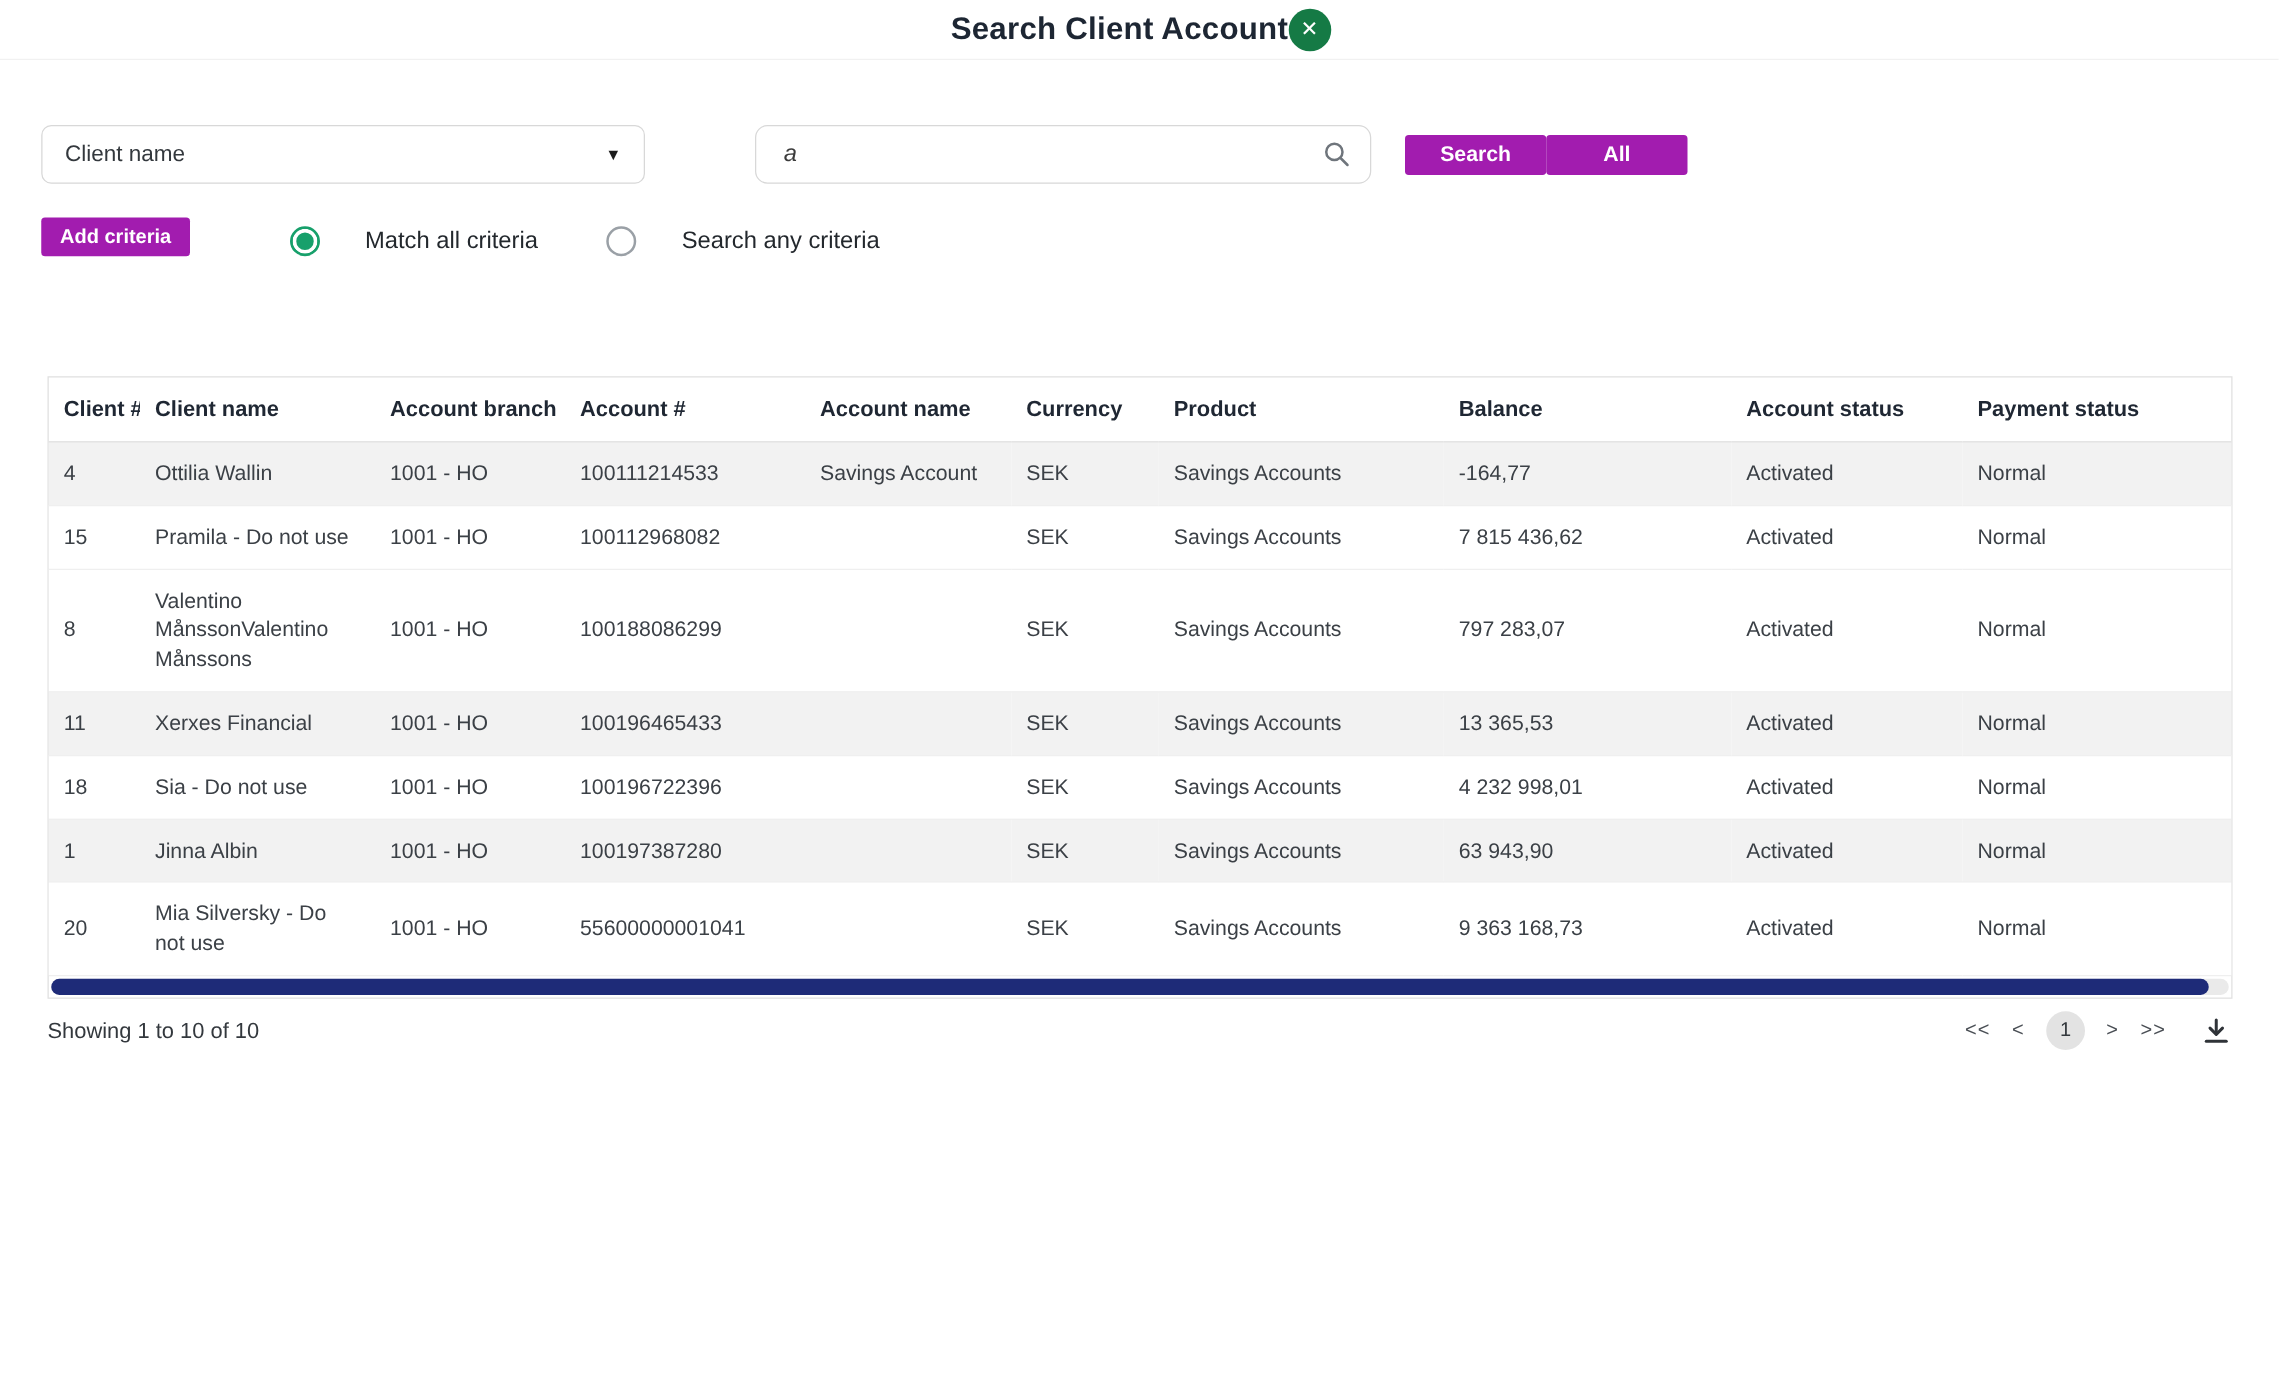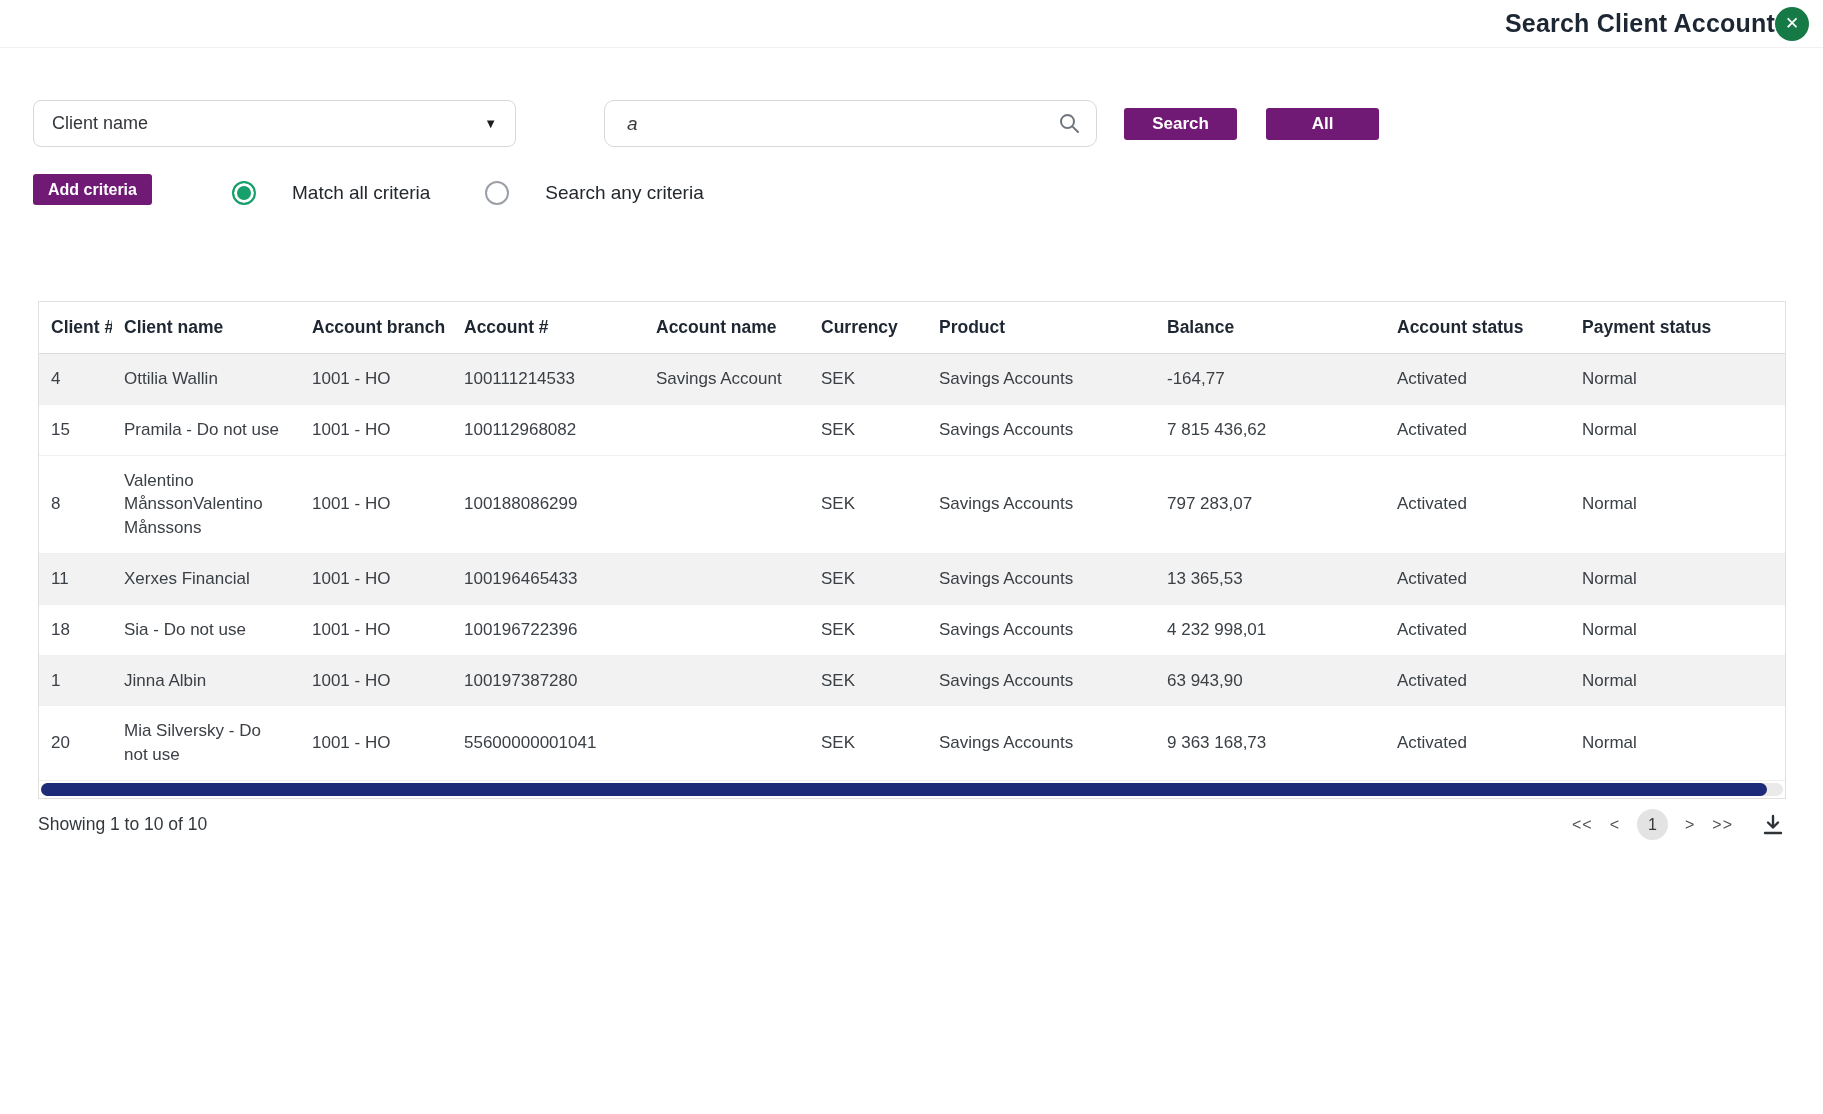--- a/index.html
+++ b/index.html
@@ -10,21 +10,21 @@
     color: #2e3338;
     position: relative;
     overflow: hidden;
   }
 
   
   .app-header {
     height: 48px;
     display: flex;
     align-items: center;
-    justify-content: flex-end;
+    justify-content: center;
     padding: 0 14px 0 16px;
     border-bottom: 1px solid #f1f1f1;
   }
   .page-title {
     font-size: 25px;
     font-weight: 700;
     color: #1d2633;
     letter-spacing: 0.2px;
   }
   .close-btn {
@@ -80,31 +80,31 @@
     color: #3c3c3c;
     outline: none;
   }
   .search-icon {
     position: absolute;
     right: 16px; top: 11px;
     width: 24px; height: 24px;
     display: inline-flex;
   }
   .btn-green {
-    background: #701a75;
+    background: #a21caf;
     color: #ffffff;
     border: none;
     border-radius: 3px;
     font-size: 17px;
     font-weight: 700;
     font-family: "Liberation Sans", sans-serif;
     cursor: pointer;
   }
   .search-btn { width: 113px; height: 32px; margin-left: 27px; }
-  .all-btn    { width: 113px; height: 32px; margin-left: 29px; }
+  .all-btn    { width: 113px; height: 32px; }
 
   
   .criteria-row {
     display: flex;
     align-items: flex-end;
     margin: 27px 0 0 33px;
   }
   .add-criteria-btn { width: 119px; height: 31px; font-size: 16px; }
   .radio-option {
     display: flex;

